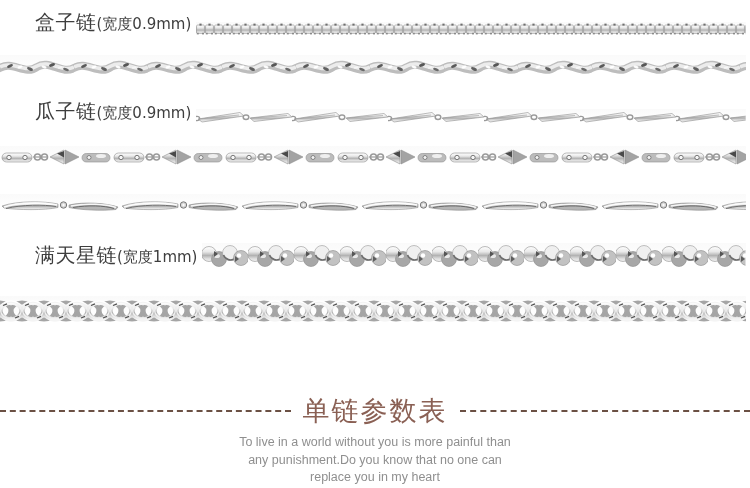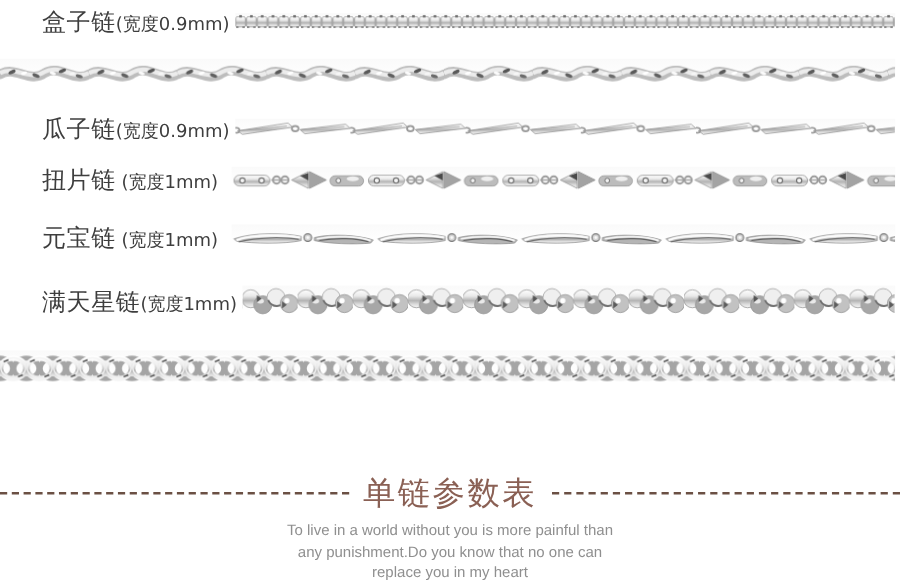--- a/index.html
+++ b/index.html
@@ -1,20 +1,20 @@
 <!DOCTYPE html>
 <html><head>
 <meta charset="utf-8">
 <style>
   html,body{margin:0;padding:0;background:#ffffff;}
   #stage{
     position:relative;width:750px;height:488px;background:#ffffff;overflow:hidden;
     font-family:"DejaVu Sans","Liberation Sans",sans-serif;color:#3e3e3e;
   }
-  .row{position:absolute;left:0;right:0;height:36px;display:flex;align-items:center;}
+  .row{position:absolute;left:0;right:0;height:36px;display:flex;align-items:flex-end;}
   .label{flex:0 0 auto;min-width:193px;box-sizing:border-box;padding-left:35px;padding-right:5px;
          white-space:nowrap;color:#3e3e3e;}
   .label .zh{font-size:20px;letter-spacing:0.5px;}
   .label .spec{font-size:15px;}
   .chain{flex:1 1 auto;margin-right:4px;display:flex;align-items:center;
          background:linear-gradient(180deg,#fafafa 0%,#ffffff 70%);}
   .chain svg{display:block;width:100%;}
   
   #divider{position:absolute;left:0;right:0;top:394px;height:34px;display:flex;align-items:center;}
   .dashline{flex:1 1 auto;height:0;border-top:2px dashed #6b5044;}
@@ -141,34 +141,28 @@
       <span class="zh">瓜子链</span><span class="spec">(宽度0.9mm)</span>
     </div>
     <div class="chain">
       <svg height="16">
           <rect width="100%" height="16" fill="url(#p-seed)"></rect>
         </svg>
     </div>
   </div>
 
   <div class="row" style="top:132px">
-    <div class="label">
-      <span class="zh">扭片链</span><span class="spec"> (宽度1mm)</span>
-    </div>
     <div class="chain">
       <svg height="22">
           <rect width="100%" height="22" fill="url(#p-twist)"></rect>
         </svg>
     </div>
   </div>
 
   <div class="row" style="top:180px">
-    <div class="label">
-      <span class="zh">元宝链</span><span class="spec"> (宽度1mm)</span>
-    </div>
     <div class="chain">
       <svg height="22">
           <rect width="100%" height="22" fill="url(#p-ingot)"></rect>
         </svg>
     </div>
   </div>
 
   <div class="row" style="top:233px">
     <div class="label">
       <span class="zh">满天星链</span><span class="spec">(宽度1mm)</span>

